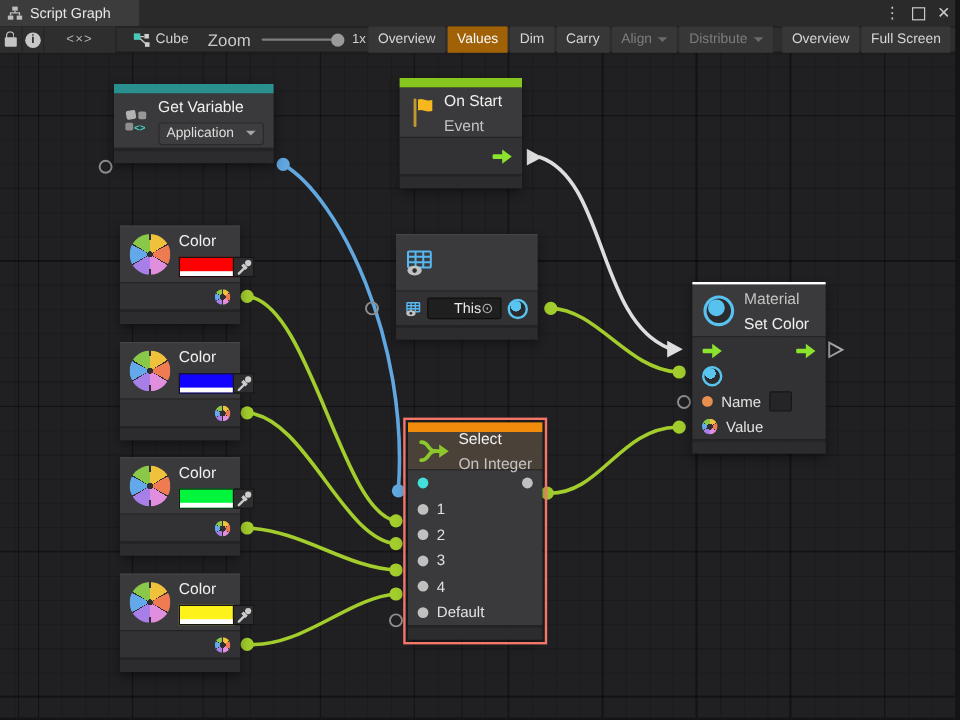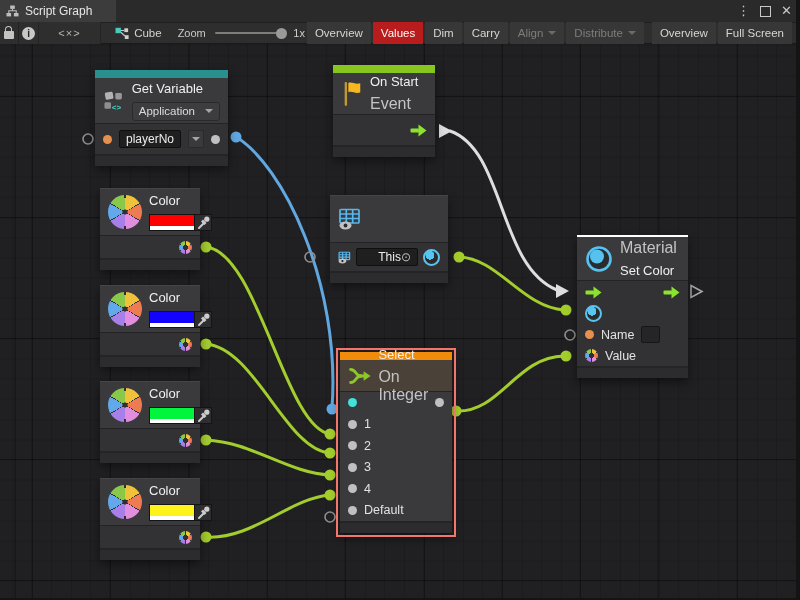--- a/index.html
+++ b/index.html
@@ -15,28 +15,28 @@
   .toolbar{position:absolute;left:0;top:22px;width:800px;height:22px;background:#2e2e2e;border-top:1px solid #202020;
            border-bottom:1px solid #191919;z-index:10;display:flex;align-items:center;box-sizing:border-box}
   .tbtn{height:22px;display:flex;align-items:center;justify-content:center;border-right:1px solid #232323;background:#2e2e2e}
   .lock{position:relative;width:10px;height:8px;background:#c4c4c4;border-radius:1px;margin-top:4px}
   .lock::before{content:"";position:absolute;left:1px;top:-5px;width:7px;height:6px;border:1.6px solid #c4c4c4;border-bottom:none;
                 border-radius:3.5px 3.5px 0 0;box-sizing:border-box}
   .info{width:13px;height:13px;border-radius:50%;background:#c8c8c8;color:#262626;font-size:10px;font-weight:bold;
         text-align:center;line-height:13px}
   .codeg{color:#b5b5b5;font-size:11px;letter-spacing:1px}
   .cubeblk{display:flex;align-items:center;gap:5px;margin-left:14px;color:#d2d2d2;font-size:11.5px}
-  .zlabel{margin-left:16px;color:#c9c9c9;font-size:11px}
+  .zlabel{margin-left:16px;color:#c9c9c9;font-size:14px}
   .ztrack{position:relative;width:92px;height:2px;background:#7d7d7d;margin-left:9px;border-radius:1px}
   .zhandle{position:absolute;right:-2px;top:-4.5px;width:11px;height:11px;border-radius:50%;background:#9a9a9a}
   .zval{margin-left:8px;color:#cfcfcf;font-size:11px}
   .rgroup{margin-left:auto;display:flex;align-items:center;margin-right:8px}
   .vbtn{height:22px;line-height:22px;padding:0 8px;margin-left:2px;background:#373737;color:#d6d6d6;font-size:11.5px;
         display:flex;align-items:center;white-space:nowrap}
-  .vbtn.active{background:#b91c1c;color:#fafafa}
+  .vbtn.active{background:#a16207;color:#fafafa}
   .vbtn.disabled{color:#7d7d7d}
   .vbtn.gap{margin-left:8px}
   .caret{width:0;height:0;border-left:4px solid transparent;border-right:4px solid transparent;border-top:4px solid #a5a5a5;
          display:inline-block;margin-left:5px}
   .vbtn.disabled .caret{border-top-color:#6b6b6b}
   
   .canvas{position:absolute;left:0;top:44px;width:800px;height:556px;background-color:#202023;z-index:0;
     background-image:
       repeating-linear-gradient(to right, rgba(0,0,0,.38) 0 1px, transparent 1px 78.3px),
       repeating-linear-gradient(to bottom, rgba(0,0,0,.38) 0 1px, transparent 1px 121px),
@@ -50,21 +50,21 @@
   .hollow circle{fill:none;stroke:#8f8f8f;stroke-width:1.6}
   .hollow polygon{fill:none;stroke:#a8a8a8;stroke-width:1.6}
   .edge-r{position:absolute;right:0;top:0;width:4px;height:600px;background:#141414;z-index:11}
   .edge-b{position:absolute;left:0;bottom:0;width:800px;height:2px;background:#141414;z-index:11}
   
   .node{position:absolute;z-index:2;font-size:12px;color:#dcdcdc;box-shadow:0 4px 9px rgba(0,0,0,.45)}
   .cbar{height:8px}
   .hdr{background:#3a3a3c;display:flex;align-items:center;gap:7px;padding:0 8px;border-bottom:1px solid #232325;box-sizing:border-box}
   .hcol{display:flex;flex-direction:column;justify-content:center;gap:6px}
   .t1{font-size:13px;color:#f0f0f0}
-  .t-small{font-size:16px;color:#c3c3c3}
+  .t-small{font-size:13px;color:#c3c3c3}
   .nbody{background:#323234}
   .row{display:flex;align-items:center;gap:7px;padding:0 8px;box-sizing:border-box}
   .gap2{height:2px;background:#242426}
   .ftr{height:10px;background:#2c2c2e}
   .dot{width:9px;height:9px;border-radius:50%;flex:0 0 auto}
   .dot.orange{background:#e78f4e}
   .dot.gray{background:#c0c0c0}
   .dot.cyan{background:#43e1da}
   .field{background:#1f1f1f;border:1px solid #0f0f0f;border-radius:2px;height:18px;padding:0 6px;font-size:12px;color:#ececec;
          display:flex;align-items:center;box-sizing:border-box}
@@ -230,30 +230,20 @@
       <text x="12" y="26" font-size="11" font-weight="bold" fill="#45d4c6" font-family="Liberation Mono, monospace">&lt;&gt;</text>
     </svg>
     <div class="hcol">
       <span class="t1">Get Variable</span>
       <div class="mini-drop">
         <span>Application</span>
         <span class="caret"></span>
       </div>
     </div>
   </div>
-  <div class="nbody">
-    <div class="row" style="height:30px">
-      <span class="dot orange"></span>
-      <span class="field" style="width:66px">playerNo</span>
-      <span class="caret-btn">
-          <span class="caret"></span>
-        </span>
-      <span class="dot gray" style="margin-left:auto"></span>
-    </div>
-  </div>
   <div class="gap2"></div>
     <div class="ftr"></div>
 </div>
 
 <div class="node" id="n-onstart" style="left:333px;top:65px;width:102px">
   <div class="cbar" style="background: rgb(134, 198, 31);"></div>
   <div class="hdr" style="height:42px">
     <svg width="22" height="30" viewBox="0 0 24 30">
       <rect x="4" y="2" width="2.6" height="26" rx="1.2" fill="#c09a30"></rect>
       <path d="M8,3 C12,1.2 15,5 21,3.4 L21,13.4 C15,15 12,11.2 8,13 Z" fill="#f6b81e"></path>

